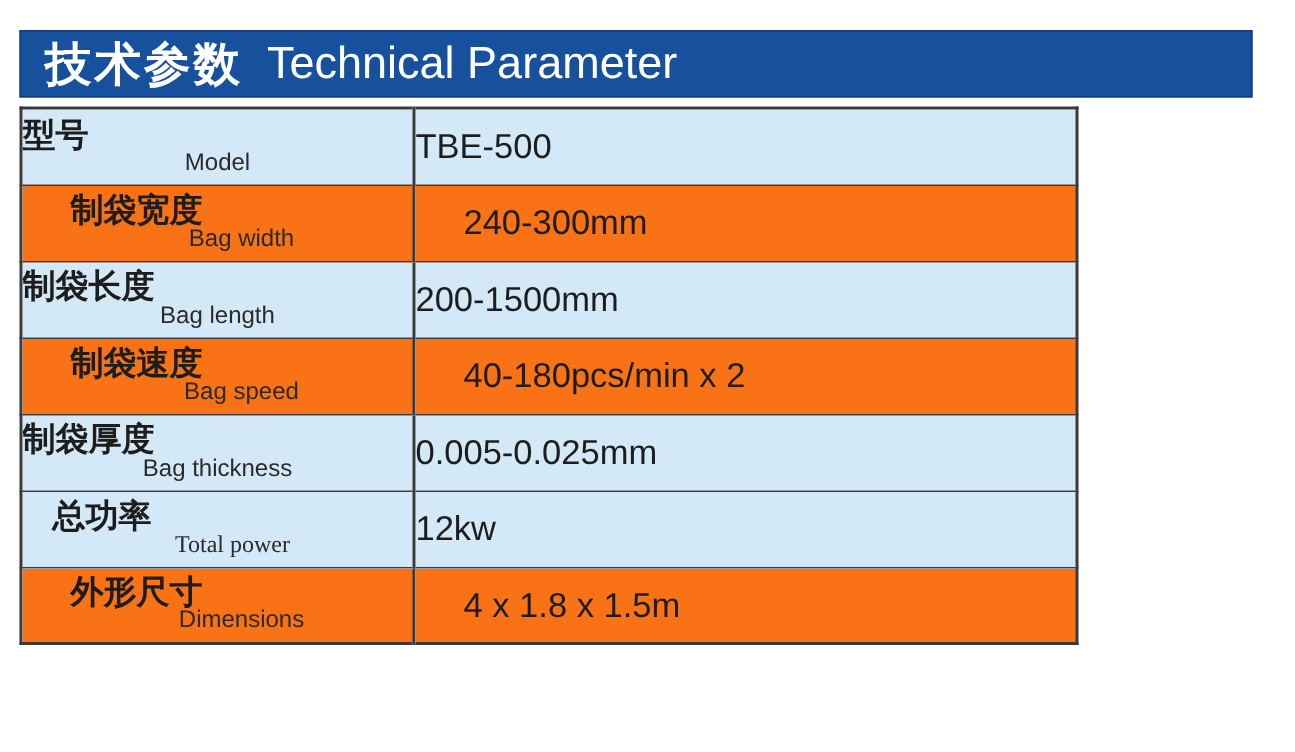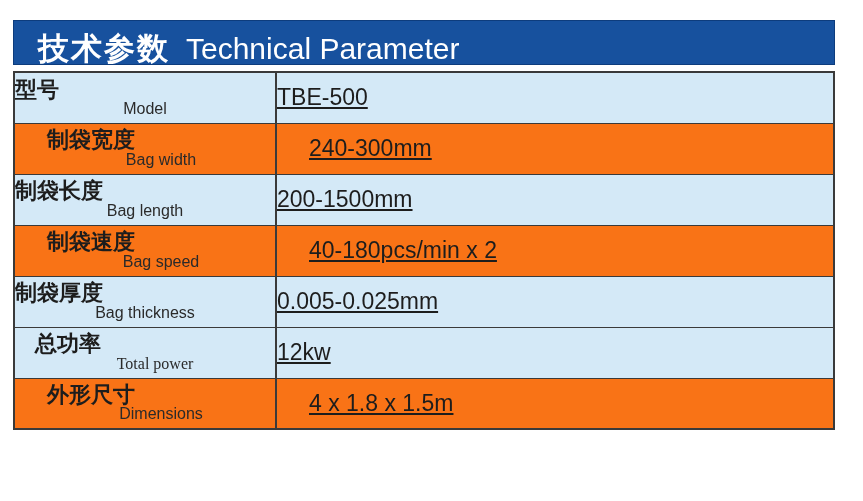--- a/index.html
+++ b/index.html
@@ -21,22 +21,22 @@
     width: 822px;
   }
 
   
   .header-bar {
     box-sizing: border-box;
     height: 45px;
     background: #17519e;
     border: 1px solid #0d3c7d;
     display: flex;
-    align-items: flex-end;
-    padding-left: 24px;
+    align-items: center;
+    padding-left: 16px;
     color: #ffffff;
     overflow: hidden;
   }
   .header-cn {
     font-size: 31px;
     font-weight: bold;
     letter-spacing: 2px;
     line-height: 1;
     white-space: nowrap;
   }
@@ -44,21 +44,21 @@
     font-size: 30px;
     font-weight: normal;
     margin-left: 16px;
     line-height: 1;
     white-space: nowrap;
   }
 
   
   .param-table {
     box-sizing: border-box;
-    width: 822px;
+    width: 706px;
     margin-top: 6px;
     border: 2px solid #3a3a3a;
     border-collapse: collapse;
     table-layout: fixed;
   }
   .param-table tr {
     height: 51px;
   }
   .param-table td {
     border: 1px solid #3a3a3a;
@@ -101,21 +101,20 @@
     line-height: 1.0;
     white-space: nowrap;
     text-align: center;
   }
   .value-text {
     display: block;
     font-size: 23px;
     color: #1d1d1d;
     line-height: 1.1;
     white-space: nowrap;
-    text-decoration: underline;
   }
 
   
   tr.indented .cell-label {
     padding-left: 20px;
     font-family: Liberation Serif, serif;
   }
 </style>
 </head>
 <body>

